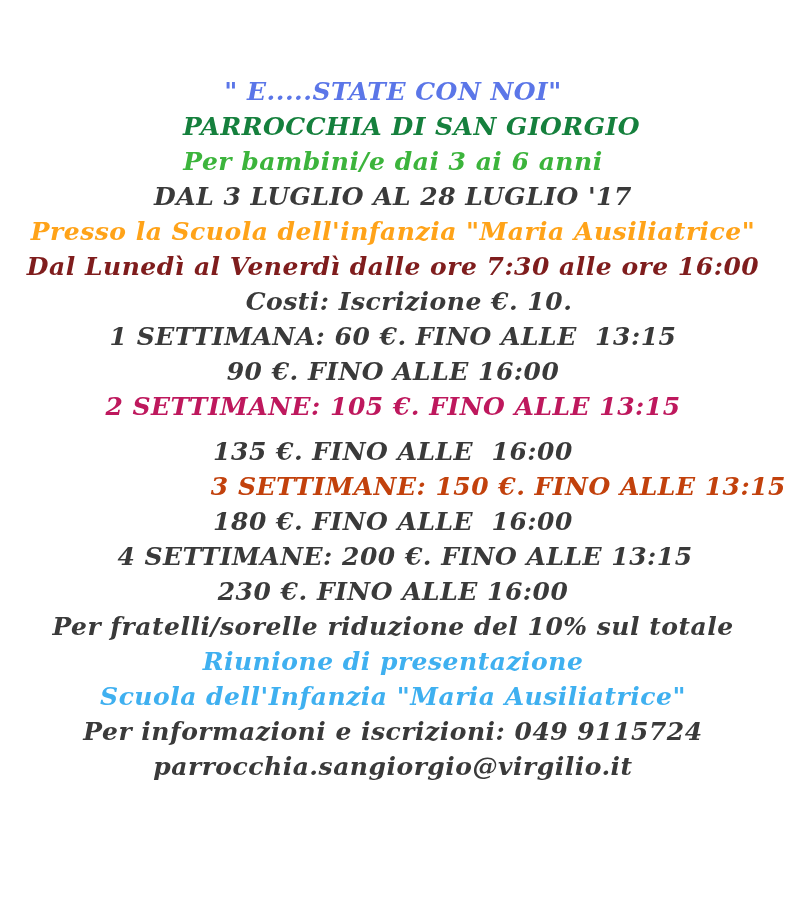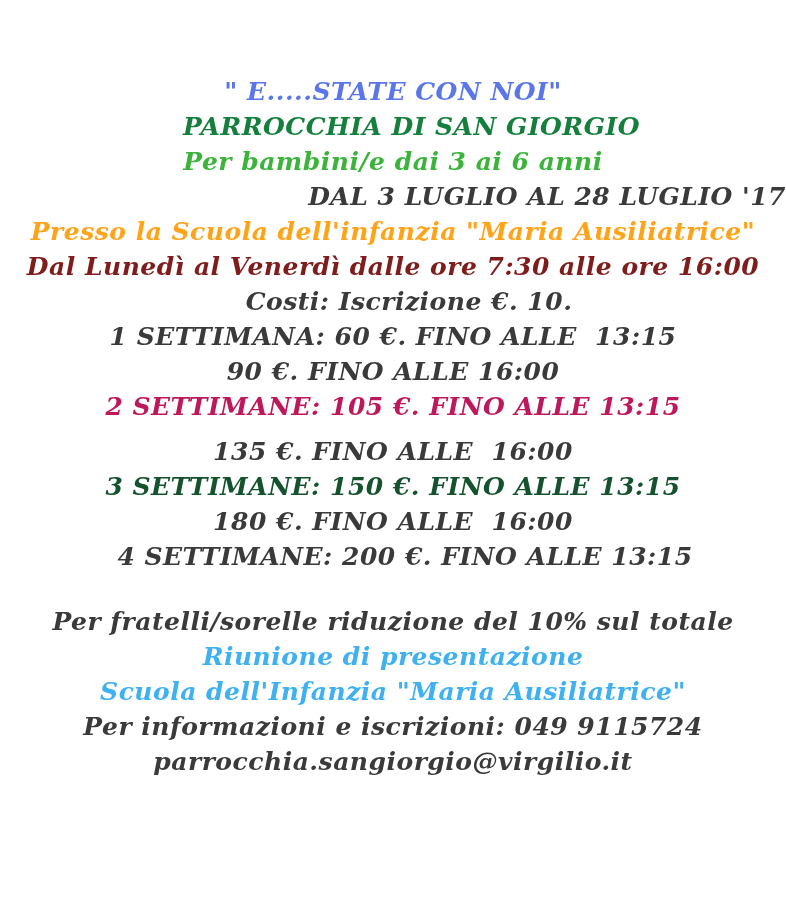--- a/index.html
+++ b/index.html
@@ -30,29 +30,30 @@
     color: #3a3a3a;
   }
 </style>
 </head>
 <body style="background: rgb(255, 255, 255);">
 
 <div class="flyer">
   <div class="line" style="color: rgb(91, 118, 232);">" E.....STATE CON NOI"</div>
   <div class="line" style="color: #15803d; padding-left: 37px;">PARROCCHIA DI SAN GIORGIO</div>
   <div class="line" style="color: rgb(60, 180, 60);">Per bambini/e dai 3 ai 6 anni</div>
-  <div class="line" style="color: rgb(58, 58, 58); text-align: right;">DAL 3 LUGLIO AL 28 LUGLIO '17</div>
+  <div class="line" style="color: rgb(58, 58, 58);">DAL 3 LUGLIO AL 28 LUGLIO '17</div>
   <div class="line" style="color: rgb(255, 163, 25);">Presso la Scuola dell'infanzia "Maria Ausiliatrice"</div>
   <div class="line" style="color: #7f1d1d; text-align: center;">Dal Lunedì al Venerdì dalle ore 7:30 alle ore 16:00</div>
   <div class="line" style="color: rgb(58, 58, 58); margin-left: 32px;">Costi: Iscrizione €. 10.</div>
   <div class="line" style="color: rgb(58, 58, 58);">1 SETTIMANA: 60 €. FINO ALLE  13:15</div>
   <div class="line" style="color: rgb(58, 58, 58);">90 €. FINO ALLE 16:00</div>
   <div class="line" style="color: #be185d;">2 SETTIMANE: 105 €. FINO ALLE 13:15</div>
   <div class="line" style="color: rgb(58, 58, 58); margin-top: 10px;">135 €. FINO ALLE  16:00</div>
-  <div class="line" style="color: #14532d;">3 SETTIMANE: 150 €. FINO ALLE 13:15</div>
+  <div class="line" style="color: #c2410c; text-align: right;">3 SETTIMANE: 150 €. FINO ALLE 13:15</div>
   <div class="line" style="color: rgb(58, 58, 58);">180 €. FINO ALLE  16:00</div>
   <div class="line" style="color: rgb(58, 58, 58); padding-left: 24px;">4 SETTIMANE: 200 €. FINO ALLE 13:15</div>
-  <div class="line" style="color: rgb(58, 58, 58); margin-top: 30px;">Per fratelli/sorelle riduzione del 10% sul totale</div>
+  <div class="line" style="color: rgb(58, 58, 58);">230 €. FINO ALLE 16:00</div>
+  <div class="line" style="color: rgb(58, 58, 58);">Per fratelli/sorelle riduzione del 10% sul totale</div>
   <div class="line" style="color: rgb(63, 176, 240);">Riunione di presentazione</div>
   <div class="line" style="color: rgb(63, 176, 240);">Scuola dell'Infanzia "Maria Ausiliatrice"</div>
   <div class="line" style="color: rgb(58, 58, 58);">Per informazioni e iscrizioni: 049 9115724</div>
   <div class="line" style="color: rgb(58, 58, 58);">parrocchia.sangiorgio@virgilio.it</div>
 </div>
 
 </body></html>

